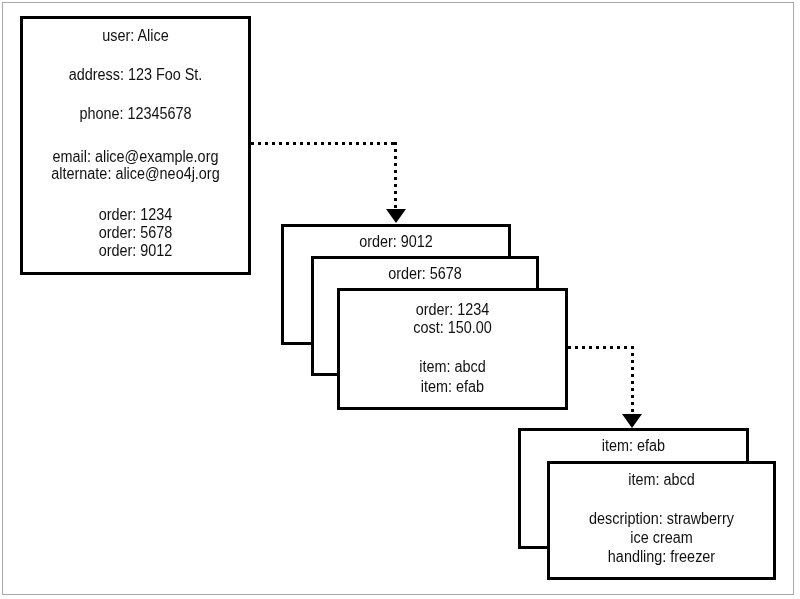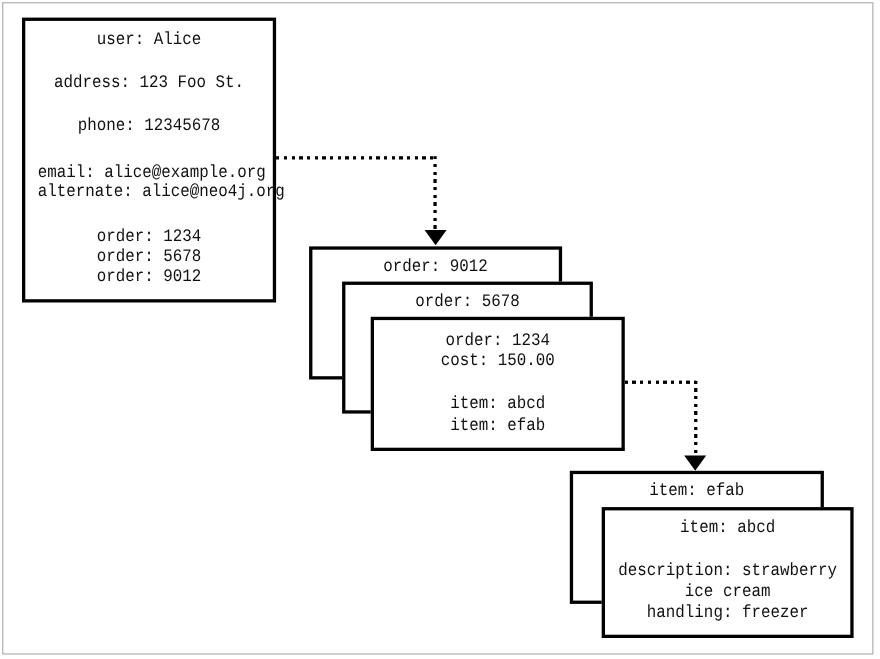--- a/index.html
+++ b/index.html
@@ -6,21 +6,21 @@
     margin: 0;
     padding: 0;
     background: #ffffff;
   }
   .canvas {
     position: relative;
     width: 800px;
     height: 599px;
     background: #ffffff;
     overflow: hidden;
-    font-family: Liberation Mono, monospace;
+    font-family: Liberation Sans, sans-serif;
   }
   .frame {
     position: absolute;
     left: 2px;
     top: 2px;
     width: 792px;
     height: 593px;
     border: 1px solid #a9a9a9;
     box-sizing: border-box;
   }

